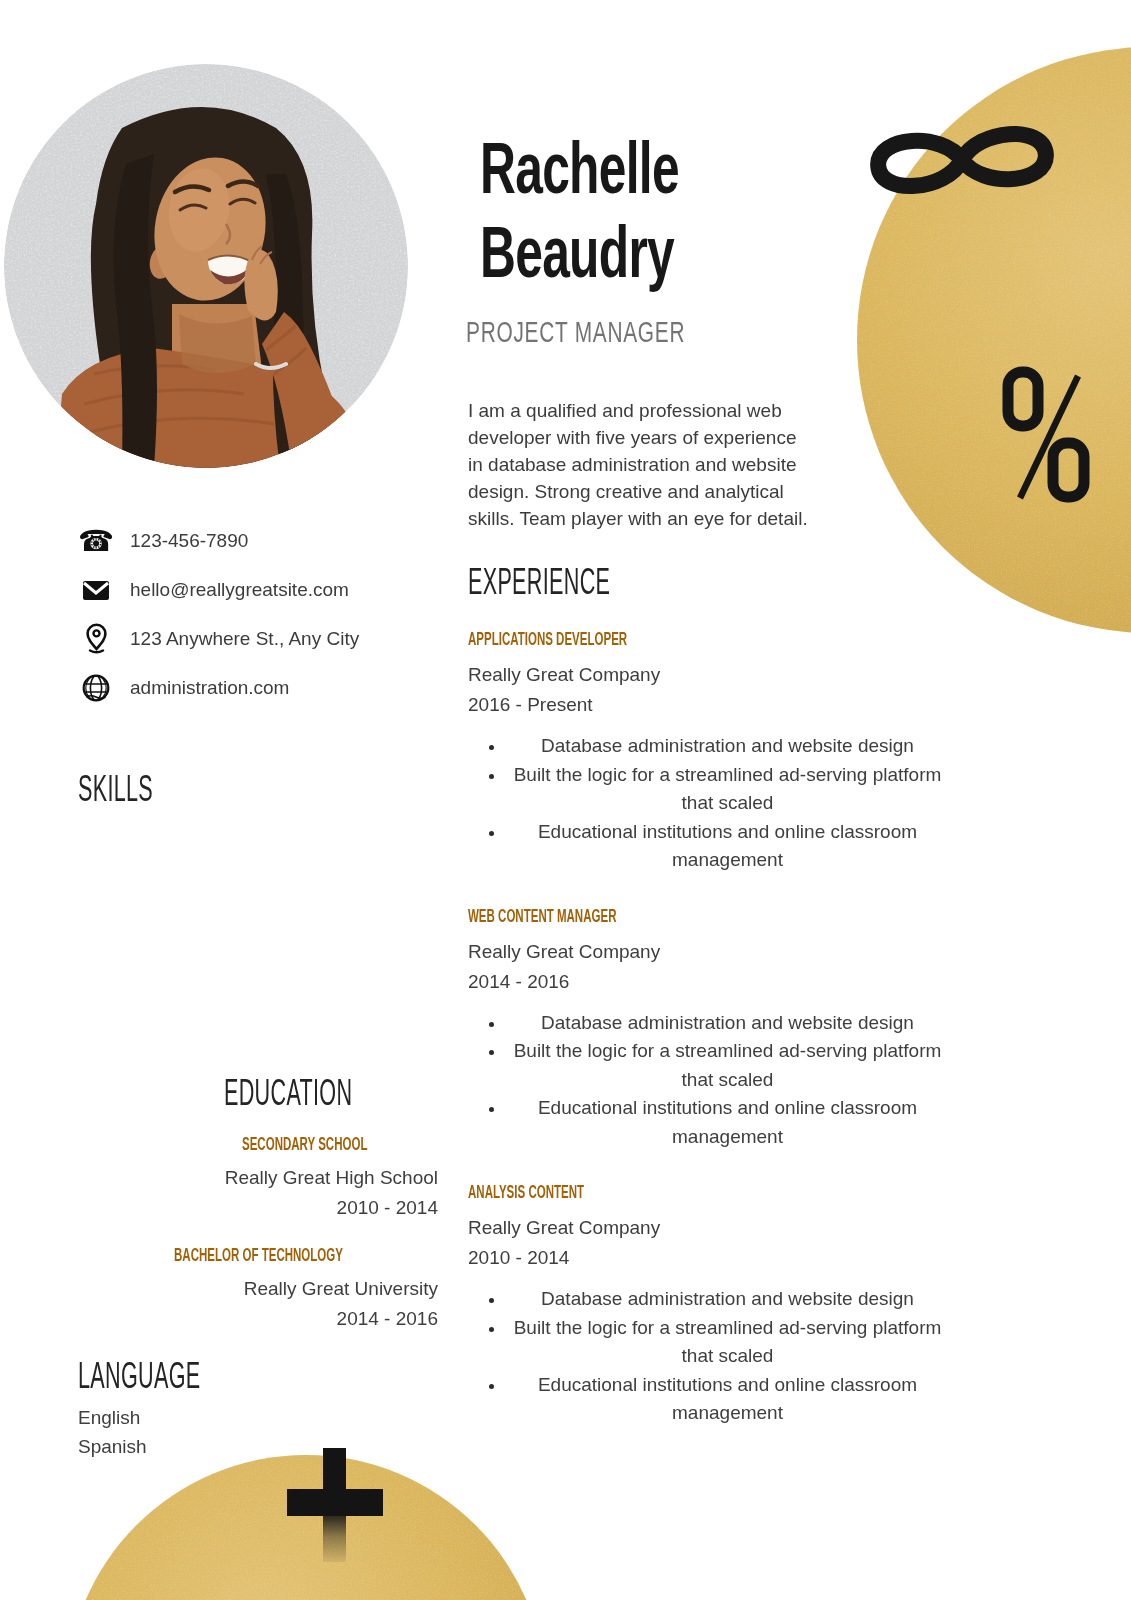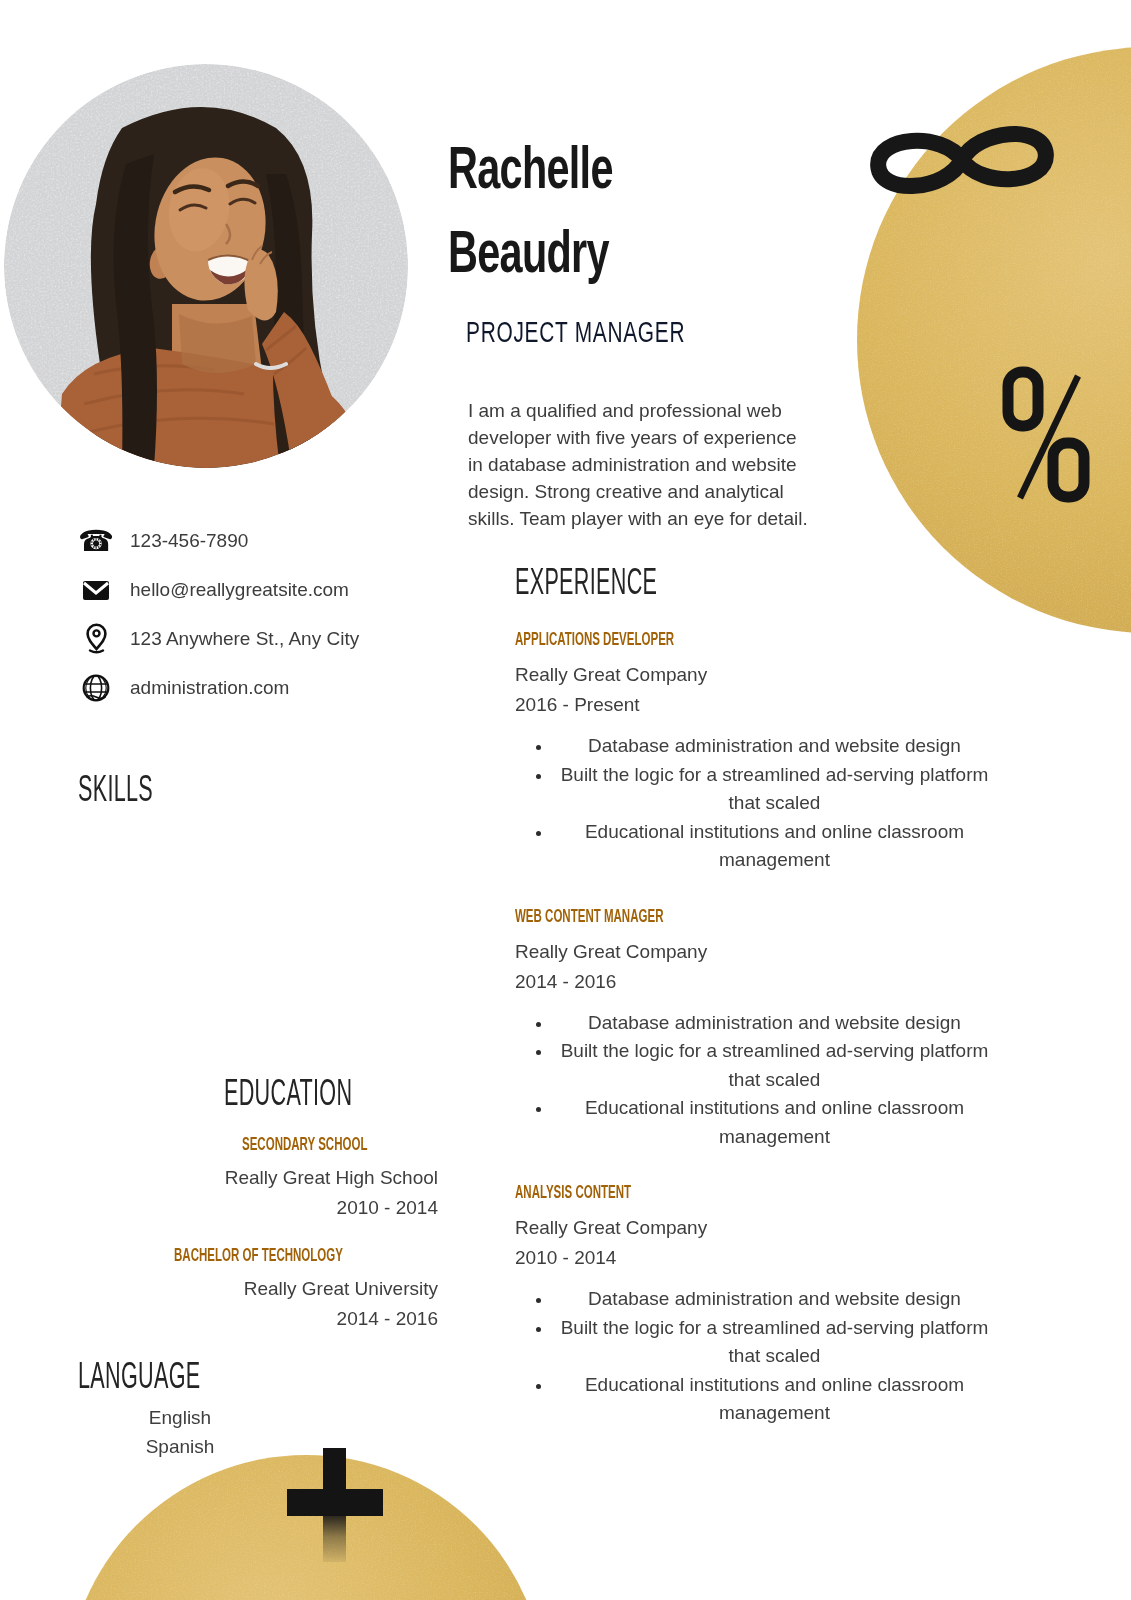--- a/index.html
+++ b/index.html
@@ -15,30 +15,30 @@
   .percent{position:absolute;left:1000px;top:366px;width:95px;height:140px;}
   .plus{position:absolute;left:287px;top:1448px;width:96px;height:114px;}
   
   .photo{position:absolute;left:4px;top:64px;width:404px;height:404px;border-radius:50%;overflow:hidden;}
   
   .cond{display:inline-block;transform:scaleX(0.60);transform-origin:left center;white-space:nowrap;}
   .cond-sub{display:inline-block;transform:scaleX(0.64);transform-origin:left center;white-space:nowrap;}
   .cond-name{display:inline-block;transform:scaleX(0.69);transform-origin:left top;white-space:nowrap;}
   .cond-title{display:inline-block;transform:scaleX(0.72);transform-origin:left center;white-space:nowrap;}
   
-  .name{position:absolute;left:448px;top:126px;font-size:60px;font-weight:bold;
+  .name{position:absolute;left:480px;top:126px;font-size:72px;font-weight:bold;
         line-height:84px;color:#181818;letter-spacing:-1px;}
   .job-title{position:absolute;left:466px;top:316px;font-size:29px;font-weight:400;
-        color:#0f172a;letter-spacing:1px;}
+        color:#737373;letter-spacing:1px;}
   .summary{position:absolute;left:468px;top:397px;width:345px;font-size:19px;line-height:27px;color:#3c3c3c;}
   
   .section-h{font-size:36px;font-weight:400;color:#242424;line-height:42px;letter-spacing:0.5px;}
   .sub-h{font-size:18px;font-weight:bold;color:#a16207;line-height:28px;}
   
-  .experience{position:absolute;left:468px;top:561px;width:480px;margin-left:47px;}
+  .experience{position:absolute;left:468px;top:561px;width:480px;}
   .xp-entry{margin-top:27px;}
   .xp-entry.first{margin-top:22px;}
   .xp-company{font-size:19px;margin-top:11px;}
   .xp-dates{font-size:19px;margin-top:8px;}
   ul.bullets{margin:16px 0 0 0;padding:0 0 0 37px;text-align:center;}
   ul.bullets li{font-size:19px;line-height:28.5px;width:445px;}
   ul.bullets li::marker{color:#2c2c2c;font-size:15px;}
   
   .contact{position:absolute;left:80px;top:524px;}
   .c-row{display:flex;align-items:center;height:34px;margin-bottom:15px;}
@@ -48,21 +48,21 @@
   .skills{position:absolute;left:78px;top:768px;}
   .skills ul{margin:6px 0 0 0;padding:0 0 0 32px;}
   .skills li,.language li{font-size:19px;line-height:28.3px;}
   .skills li::marker{color:#2c2c2c;font-size:15px;}
   .education{position:absolute;left:78px;top:1072px;width:360px;text-align:right;}
   .edu-degree{margin-top:16px;}
   .edu-degree.second{margin-top:22px;}
   .edu-school{font-size:19px;margin-top:9px;}
   .edu-dates{font-size:19px;margin-top:8px;}
   .language{position:absolute;left:78px;top:1355px;}
-  .language ul{margin:6px 0 0 0;padding:0;list-style:none;text-align:center;}
+  .language ul{margin:6px 0 0 0;padding:0;list-style:none;}
   .language li{line-height:29px;}
 </style>
 </head>
 <body>
 
 <div class="page">
 
   <svg width="0" height="0" style="position:absolute" aria-hidden="true">
     <defs>
       <radialGradient id="goldgrad" cx="42%" cy="36%" r="75%">

